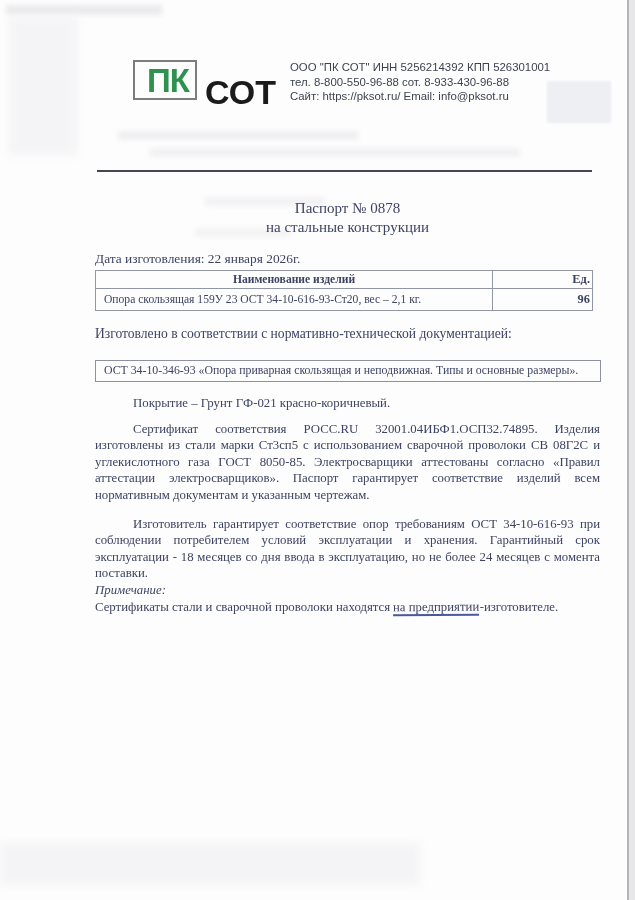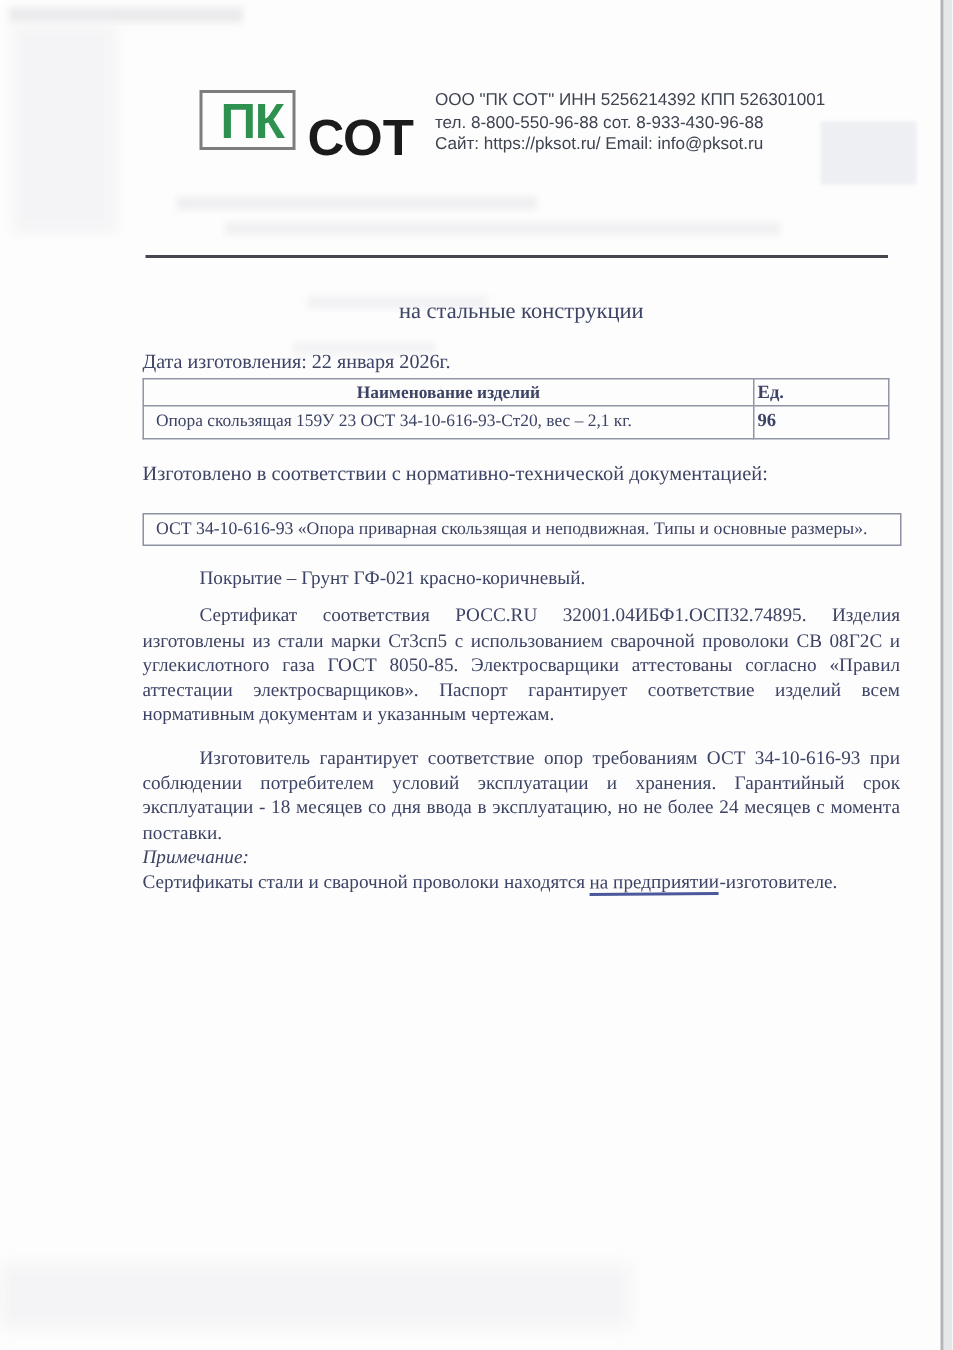--- a/index.html
+++ b/index.html
@@ -50,21 +50,21 @@
   .title{text-align:center;font-size:15px;line-height:18.5px;margin-bottom:15px;}
   .date-line{font-size:13.4px;margin-bottom:3px;}
 
   table.items{
     border-collapse:collapse;width:498px;table-layout:fixed;
     font-size:11.6px;color:#3d4364;
   }
   table.items th, table.items td{border:1px solid #9296a4;}
   table.items th{font-weight:bold;text-align:center;padding:1px 2px;height:15px;}
   table.items td{padding:2px 2px 3px 8px;height:16px;}
-  table.items .c-qty{width:85px;text-align:left;font-weight:bold;font-size:12.4px;padding-left:2px;}
+  table.items .c-qty{width:85px;text-align:right;font-weight:bold;font-size:12.4px;padding-left:12px;}
 
   .ntd-heading{font-size:13.6px;margin-top:15px;margin-bottom:18px;}
   .ntd-box{
     border:1px solid #8c90a0;width:491px;padding:3px 5px 4px 8px;
     font-size:11.8px;line-height:13px;
   }
 
   p{margin:0;font-size:12.8px;line-height:16.6px;}
   .indent{text-indent:38px;}
   .just{text-align:justify;}
@@ -106,20 +106,21 @@
       <div>тел. 8-800-550-96-88 сот. 8-933-430-96-88</div>
       <div>Сайт: https://pksot.ru/ Email: info@pksot.ru</div>
     </div>
   </header>
 
   <div class="rule"></div>
 
   <div class="col">
 
     <div class="title">
+      <div>Паспорт № 0878</div>
       <div>на стальные конструкции</div>
     </div>
 
     <div class="date-line">Дата изготовления: 22 января 2026г.</div>
 
     <table class="items">
       <thead>
         <tr>
           <th>Наименование изделий</th>
           <th class="c-qty">Ед.</th>
@@ -127,21 +128,21 @@
       </thead>
       <tbody>
         <tr>
           <td>Опора скользящая 159У 23 ОСТ 34-10-616-93-Ст20, вес – 2,1 кг.</td>
           <td class="c-qty">96</td>
         </tr>
       </tbody>
     </table>
 
     <div class="ntd-heading">Изготовлено в соответствии с нормативно-технической документацией:</div>
-    <div class="ntd-box">ОСТ 34-10-616-93 «Опора приварная скользящая и неподвижная. Типы и основные размеры».</div>
+    <div class="ntd-box">ОСТ 34-10-346-93 «Опора приварная скользящая и неподвижная. Типы и основные размеры».</div>
 
     <p class="indent p-coating">Покрытие – Грунт ГФ-021 красно-коричневый.</p>
 
     <p class="indent just p-cert">Сертификат соответствия РОСС.RU 32001.04ИБФ1.ОСП32.74895. Изделия изготовлены из стали марки Ст3сп5 с использованием сварочной проволоки СВ 08Г2С и углекислотного газа ГОСТ 8050-85. Электросварщики аттестованы согласно «Правил аттестации электросварщиков». Паспорт гарантирует соответствие изделий всем нормативным документам и указанным чертежам.</p>
 
     <p class="indent just p-warranty">Изготовитель гарантирует соответствие опор требованиям ОСТ 34-10-616-93 при соблюдении потребителем условий эксплуатации и хранения. Гарантийный срок эксплуатации - 18 месяцев со дня ввода в эксплуатацию, но не более 24 месяцев с момента поставки.</p>
 
     <div class="note-label">Примечание:</div>
 
     <div class="note-line">

